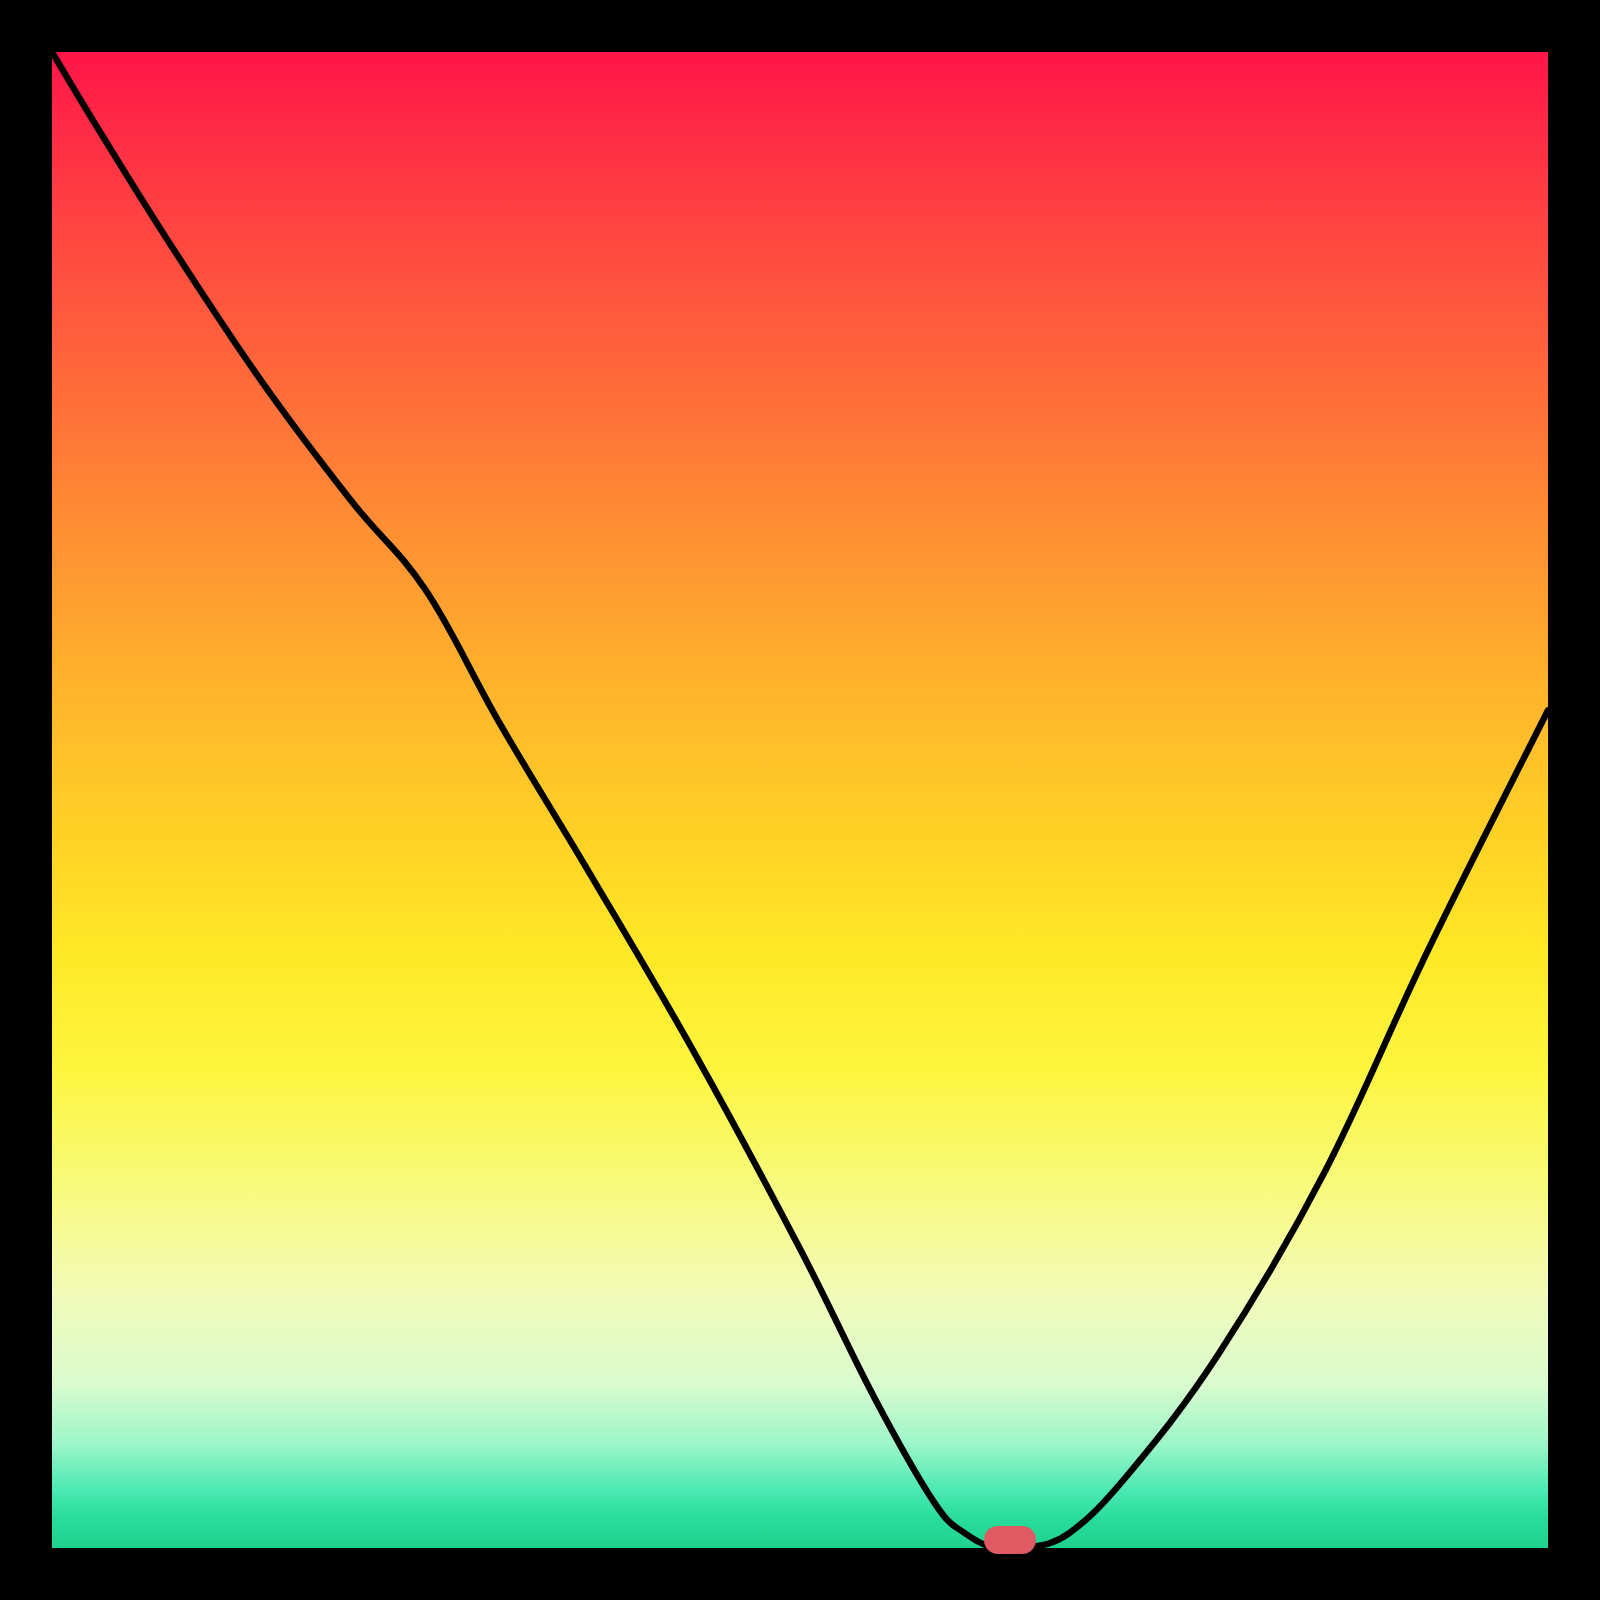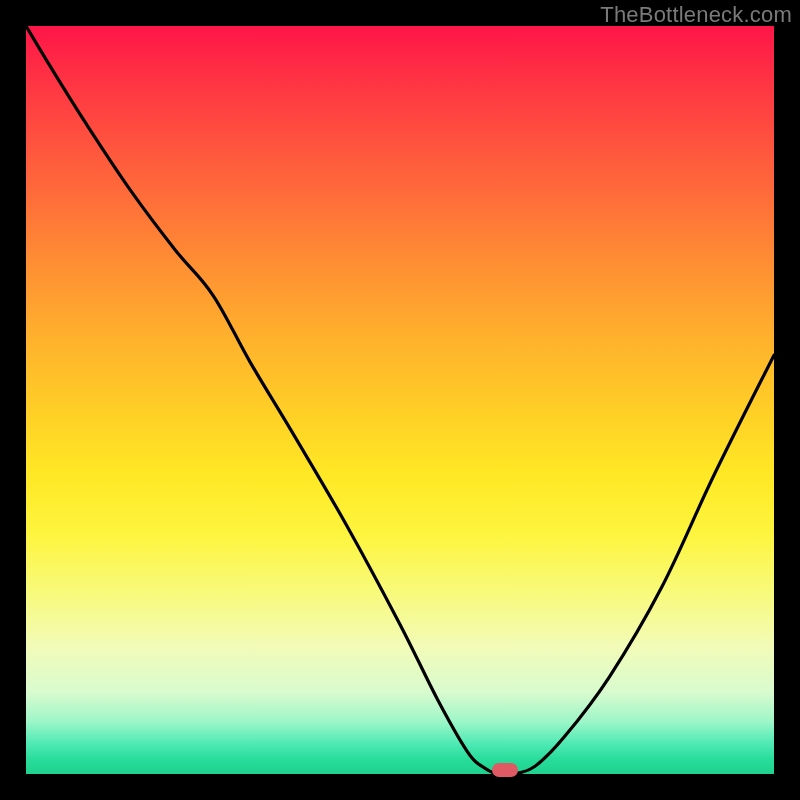--- a/index.html
+++ b/index.html
@@ -65,21 +65,20 @@
     height: 14px;
     border-radius: 7px;
     transform: translate(-50%, -50%);
     z-index: 5;
   }
 </style>
 </head>
 <body>
 
 <div class="frame">
-  <div class="watermark">TheBottleneck.com</div>
 
   <div class="plot-area">
     <svg class="curve-svg" viewBox="0 0 748 748" preserveAspectRatio="none">
       <path id="curve-path" d="M 0.00 0.00 C 4.04 6.73, 11.67 19.90, 22.44 37.40 C 33.21 54.90, 45.03 74.35, 59.84 97.24 C 74.65 120.13, 88.56 141.67, 104.72 164.56 C 120.88 187.45, 134.79 205.55, 149.60 224.40 C 164.41 243.25, 173.54 249.08, 187.00 269.28 C 200.46 289.48, 209.59 311.02, 224.40 336.60 C 239.21 362.18, 251.78 381.78, 269.28 411.40 C 286.78 441.02, 302.79 467.50, 321.64 501.16 C 340.49 534.82, 357.84 567.43, 374.00 598.40 C 390.16 629.37, 399.28 650.31, 411.40 673.20 C 423.52 696.09, 433.24 713.44, 441.32 725.56 C 449.40 737.68, 450.89 736.48, 456.28 740.52 C 461.67 744.56, 465.85 746.65, 471.24 748.00 C 476.63 749.35, 479.47 749.35, 486.20 748.00 C 492.93 746.65, 499.22 747.25, 508.64 740.52 C 518.06 733.79, 525.10 726.76, 538.56 710.60 C 552.02 694.44, 565.94 677.69, 583.44 650.76 C 600.94 623.83, 616.95 597.35, 635.80 561.00 C 654.65 524.65, 667.96 490.54, 688.16 448.80 C 708.36 407.06, 737.23 350.66, 748.00 329.12" fill="none" stroke="#000" stroke-width="3.2" stroke-linecap="round" stroke-linejoin="round"></path>
     </svg>
     <div id="marker" class="marker" style="left: 478.72px; top: 744.26px; background: rgb(224, 90, 99);"></div>
   </div>
 </div>
 
 </body></html>

